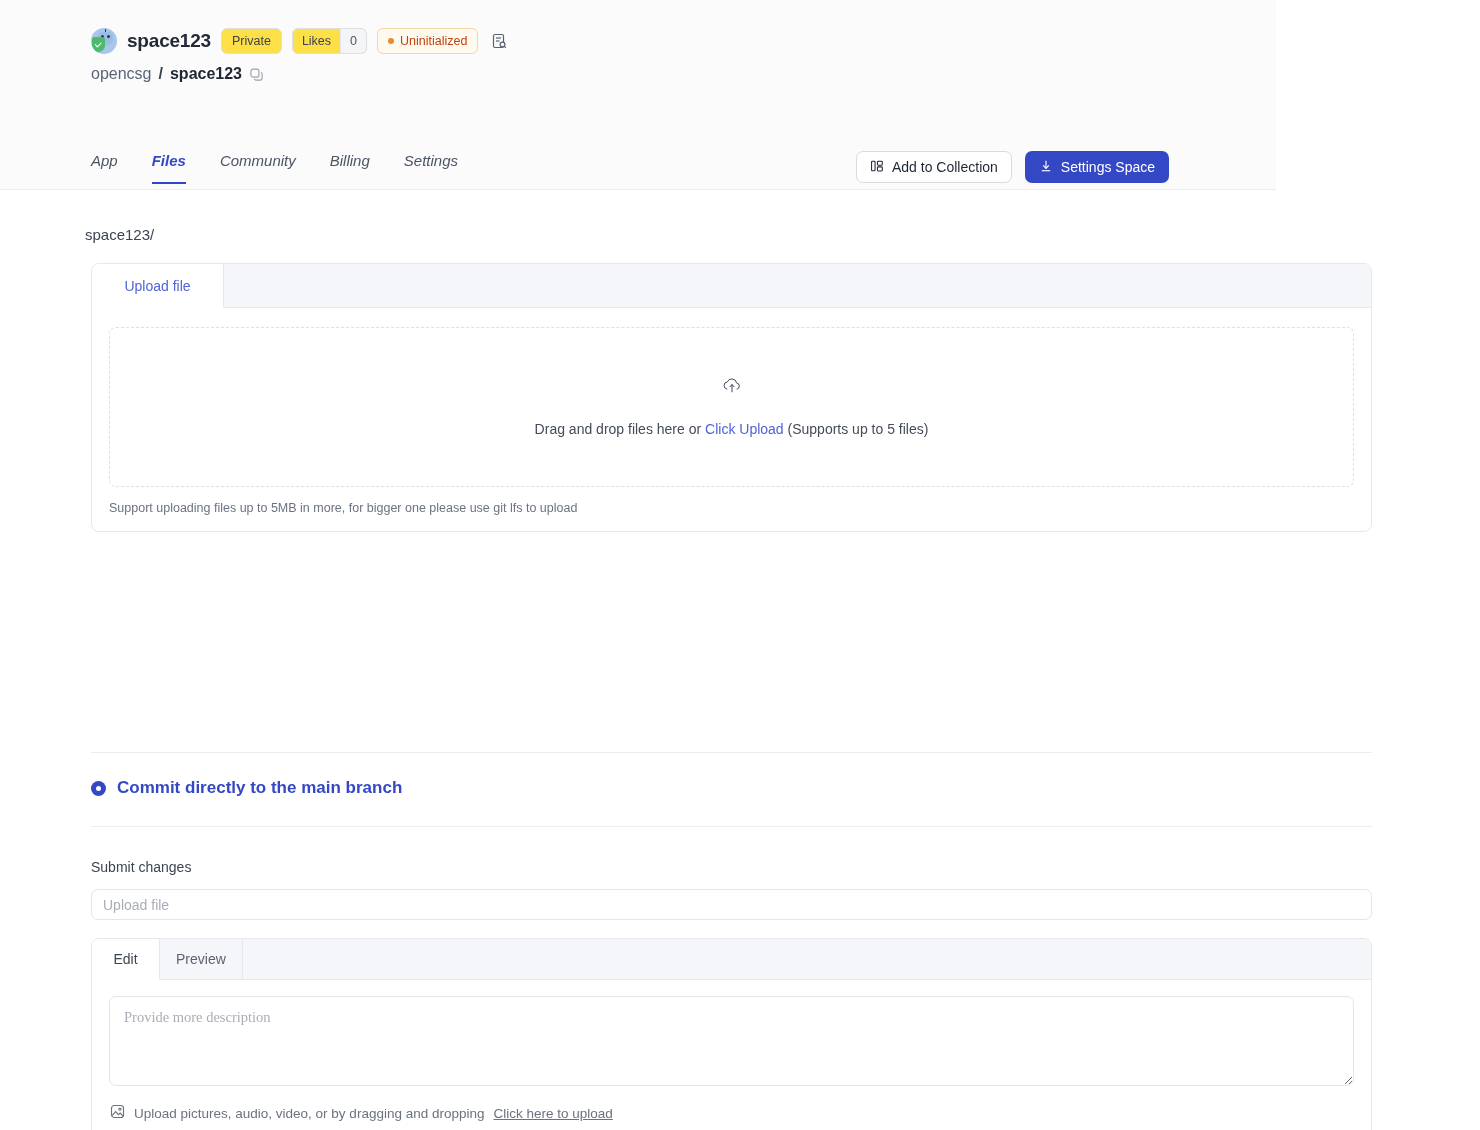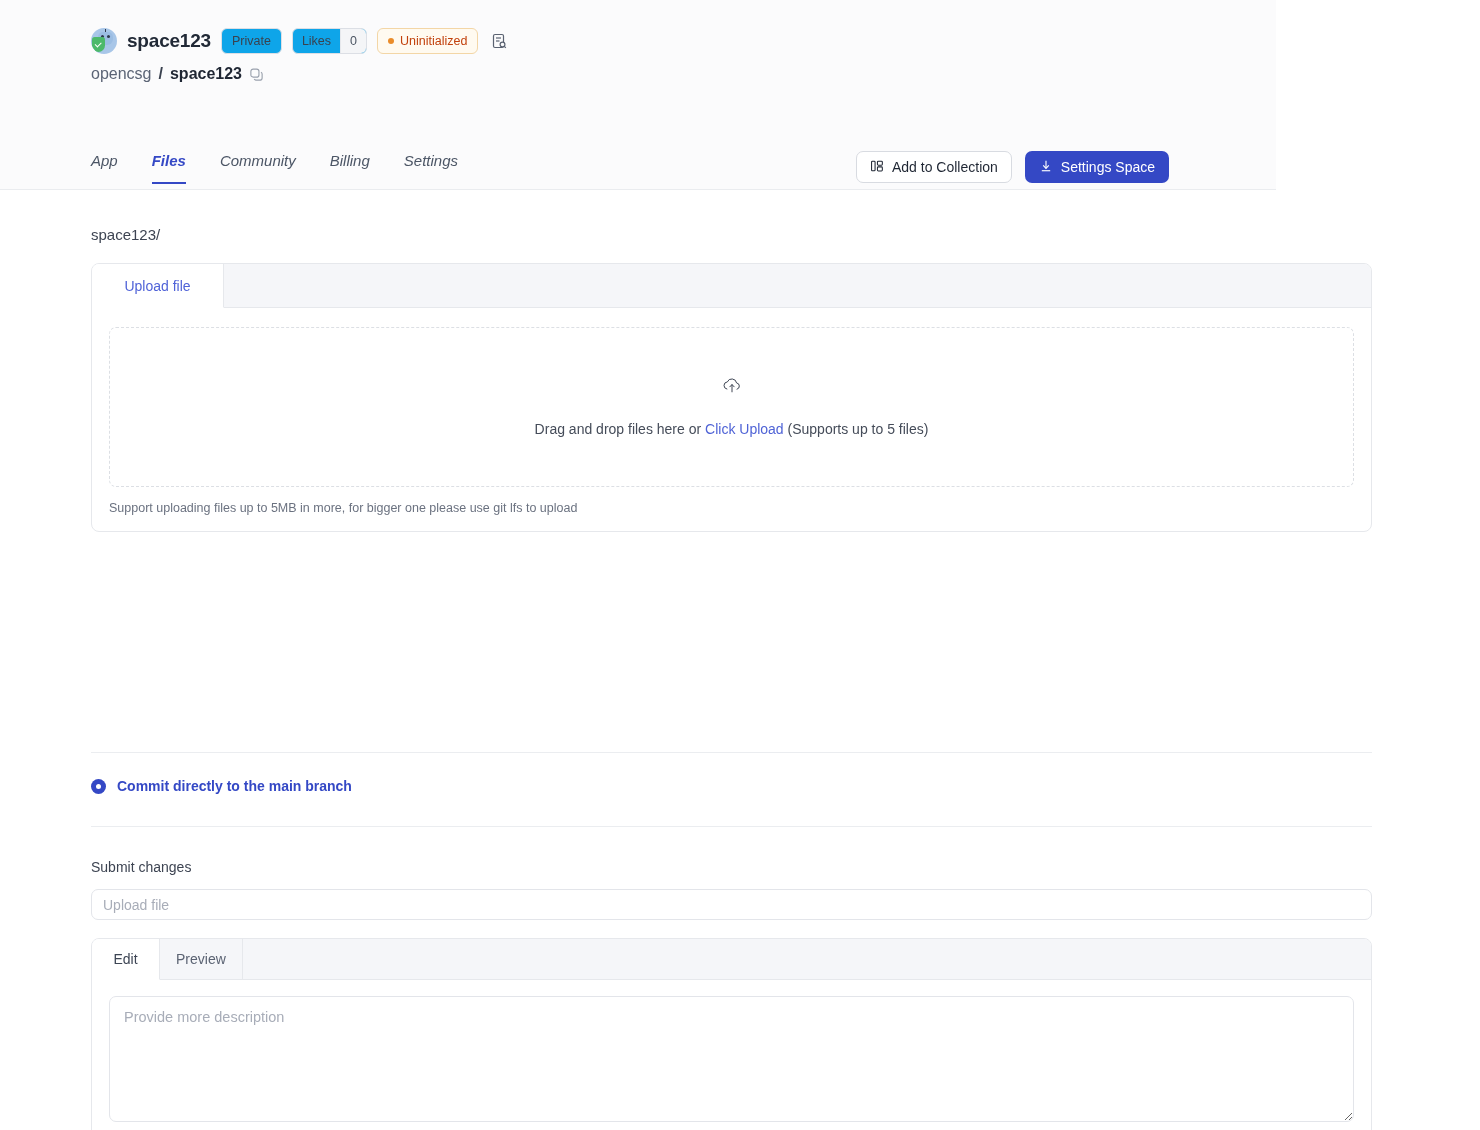--- a/index.html
+++ b/index.html
@@ -69,21 +69,21 @@
     letter-spacing: -0.2px;
   }
   .pill {
     border: 1px solid #dcdfe5;
     border-radius: 6px;
     height: 26px;
     display: inline-flex; align-items: center;
     padding: 0 10px;
     font-size: 12.5px;
     color: #39424f;
-    background: #0ea5e9;
+    background: #fde047;
   }
   .pill.likes { padding: 0; overflow: hidden; }
   .pill.likes .lbl { padding: 0 9px; line-height: 24px; }
   .pill.likes .cnt {
     padding: 0 9px; line-height: 24px;
     background: #f4f5f7;
     border-left: 1px solid #e6e8ec;
     color: #4b5563;
   }
   .pill.status {
@@ -143,21 +143,21 @@
     padding: 0 14px; cursor: pointer;
   }
 
   
   .main {
     position: relative;
     width: 1480px;
     padding: 0;
   }
   .breadcrumb-path {
-    position: absolute; left: 91px; top: 36px;
+    position: absolute; left: 85px; top: 36px;
     font-size: 15px; color: #3d4452;
   }
 
   .card {
     position: absolute; left: 91px; top: 73px;
     width: 1281px;
     border: 1px solid #e6e8ec;
     border-radius: 8px;
     background: #fff;
     overflow: hidden;
@@ -203,21 +203,21 @@
     position: absolute; left: 91px; top: 588px;
     display: flex; align-items: center; gap: 11px;
   }
   .radio {
     width: 15px; height: 15px; border-radius: 50%;
     background: #3448c5;
     display: inline-flex; align-items: center; justify-content: center;
     cursor: pointer; flex: none;
   }
   .radio .inner { width: 5px; height: 5px; border-radius: 50%; background: #fff; }
-  .commit-label { font-size: 14px; color: #3448c5; font-weight: bold; }
+  .commit-label { font-size: 17px; color: #3448c5; font-weight: bold; }
 
   .submit-label {
     position: absolute; left: 91px; top: 669px;
     font-size: 14px; color: #3d4452;
   }
   .text-input {
     position: absolute; left: 91px; top: 699px;
     width: 1281px; height: 31px;
     border: 1px solid #e3e5ea; border-radius: 7px;
     background: #fff;
@@ -247,26 +247,26 @@
     font-size: 14px; color: #5b6373;
     border-right: 1px solid #e6e8ec;
     cursor: pointer;
   }
   .editor-tab.active { background: #fff; color: #3d4554; border-bottom: 1px solid #fff; margin-bottom: -1px; }
   .editor-tabbar .filler { flex: 1; }
 
   .desc-area {
     margin: 16px 17px 0 17px;
     width: calc(100% - 34px);
-    height: 126px;
+    height: 90px;
     border: 1px solid #e3e5ea; border-radius: 7px;
     font-size: 14.5px;
     padding: 12px 14px;
     color: #6d28d9;
-    font-family: Liberation Sans, sans-serif;
+    font-family: Liberation Serif, serif;
     resize: vertical;
     outline: none;
   }
   .desc-area::placeholder { color: #a8adb8; }
 
   .upload-hint {
     display: flex; align-items: center; gap: 9px;
     margin: 14px 0 16px 18px;
     font-size: 13.5px; color: #6b7280;
   }

